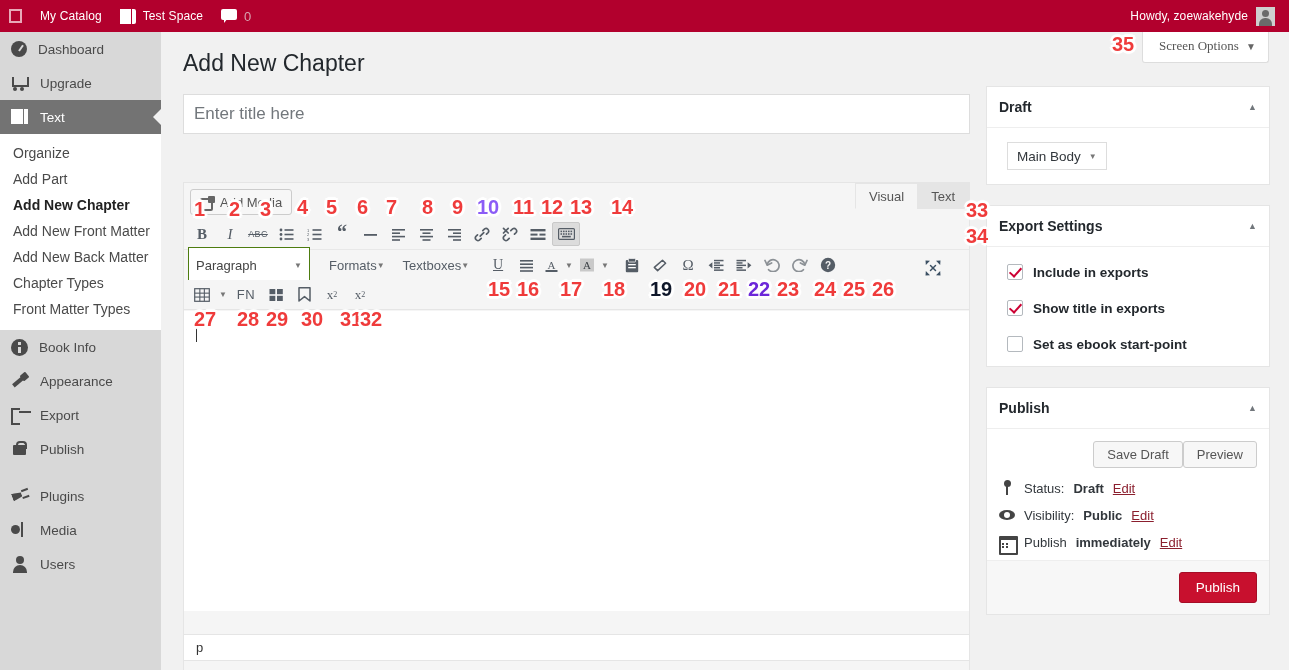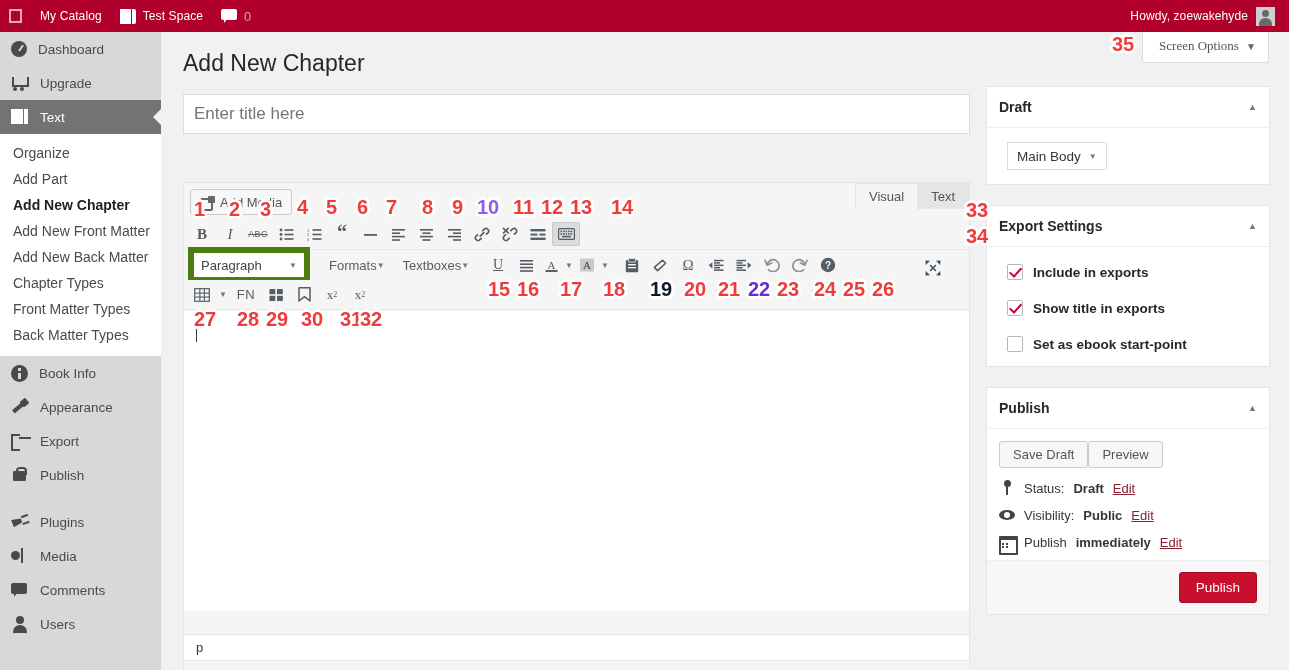--- a/index.html
+++ b/index.html
@@ -130,21 +130,21 @@
   .tb-row{ display:flex; align-items:center; background:#f5f5f5; padding-left:4px; }
   #tb1{ position:absolute; left:0; top:36px; width:100%; height:31px; border-bottom:1px solid #e8e8e8;}
   #tb2{ position:absolute; left:0; top:67px; width:100%; height:30px; }
   #tb3{ position:absolute; left:0; top:97px; width:100%; height:30px; border-bottom:1px solid #e5e5e5;}
   .tb-btn{
     width:28px; height:24px; display:flex; align-items:center; justify-content:center;
     color:#555d66; font-size:14px; cursor:pointer; position:relative; border-radius:2px;
   }
   .tb-btn.pressed{ background:#dcdcdc; border:1px solid #c9c9c9; }
   .tb-sel{
-    height:36px; min-width:122px; border:6px solid #4d7c0f; background:#fff;
+    height:36px; min-width:122px; border:1px solid #4d7c0f; background:#fff;
     display:flex; align-items:center; justify-content:space-between;
     padding:0 7px; font-size:13px; color:#444; cursor:pointer; margin-right:10px;
   }
   .tb-menu{ display:flex; align-items:center; font-size:13px; color:#555d66; padding:0 9px; cursor:pointer;}
   .caret{ font-size:8px; color:#777; }
 
   #editor-body{
     position:absolute; left:0; top:128px; width:100%; height:300px; background:#fff;
   }
   #caret{ position:absolute; left:12px; top:12px; width:1px; height:19px; background:#333; }
@@ -175,21 +175,21 @@
   }
   .chk-row{ display:flex; align-items:center; gap:10px; margin-bottom:20px; font-size:13.5px; font-weight:bold; color:#23282d; }
   .chk-row:last-child{ margin-bottom:2px; }
   .chk{
     width:16px;height:16px;border:1px solid #b4b9be;background:#fff;flex:none;position:relative;border-radius:2px;
   }
   .chk.on:after{
     content:"";position:absolute;left:4px;top:0px;width:5px;height:10px;
     border:solid #cc0033;border-width:0 2.4px 2.4px 0;transform:rotate(42deg);
   }
-  .pub-row1{ display:flex; justify-content:flex-start; margin-bottom:12px; }
+  .pub-row1{ display:flex; justify-content:flex-end; margin-bottom:12px; }
   .btn-sec{
     border:1px solid #ccc; background:#f7f7f7; border-radius:3px;
     padding:5px 13px; font-size:13px; color:#555; cursor:pointer;
   }
   .pub-line{ display:flex; align-items:center; gap:9px; font-size:13px; color:#32373c; margin-bottom:11px; }
   .pub-line b{ font-weight:bold; }
   .edit-link{ color:#8b1f2e; text-decoration:underline; cursor:pointer; }
   .pub-foot{
     border-top:1px solid #eee; background:#f7f7f7; padding:11px 12px;
     display:flex; justify-content:flex-end;
@@ -262,21 +262,20 @@
   </div>
 
   <div class="submenu">
     <div class="sub-item">Organize</div>
     <div class="sub-item">Add Part</div>
     <div class="sub-item current">Add New Chapter</div>
     <div class="sub-item">Add New Front Matter</div>
     <div class="sub-item">Add New Back Matter</div>
     <div class="sub-item">Chapter Types</div>
     <div class="sub-item">Front Matter Types</div>
-    <div class="sub-item">Back Matter Types</div>
   </div>
 
   <div>
     <div class="menu-item">
       <span class="mi-icon ic-info"></span>
       <span class="mlabel">Book Info</span>
     </div>
     <div class="menu-item">
       <span class="mi-icon ic-brush"></span>
       <span class="mlabel">Appearance</span>
@@ -294,24 +293,20 @@
   <div class="menu-gap"></div>
 
   <div>
     <div class="menu-item">
       <span class="mi-icon ic-plug"></span>
       <span class="mlabel">Plugins</span>
     </div>
     <div class="menu-item">
       <span class="mi-icon ic-media"></span>
       <span class="mlabel">Media</span>
-    </div>
-    <div class="menu-item">
-      <span class="mi-icon ic-cmt"></span>
-      <span class="mlabel">Comments</span>
     </div>
     <div class="menu-item">
       <span class="mi-icon ic-user"></span>
       <span class="mlabel">Users</span>
     </div>
   </div>
 </div>
 
 <div id="main">
 

